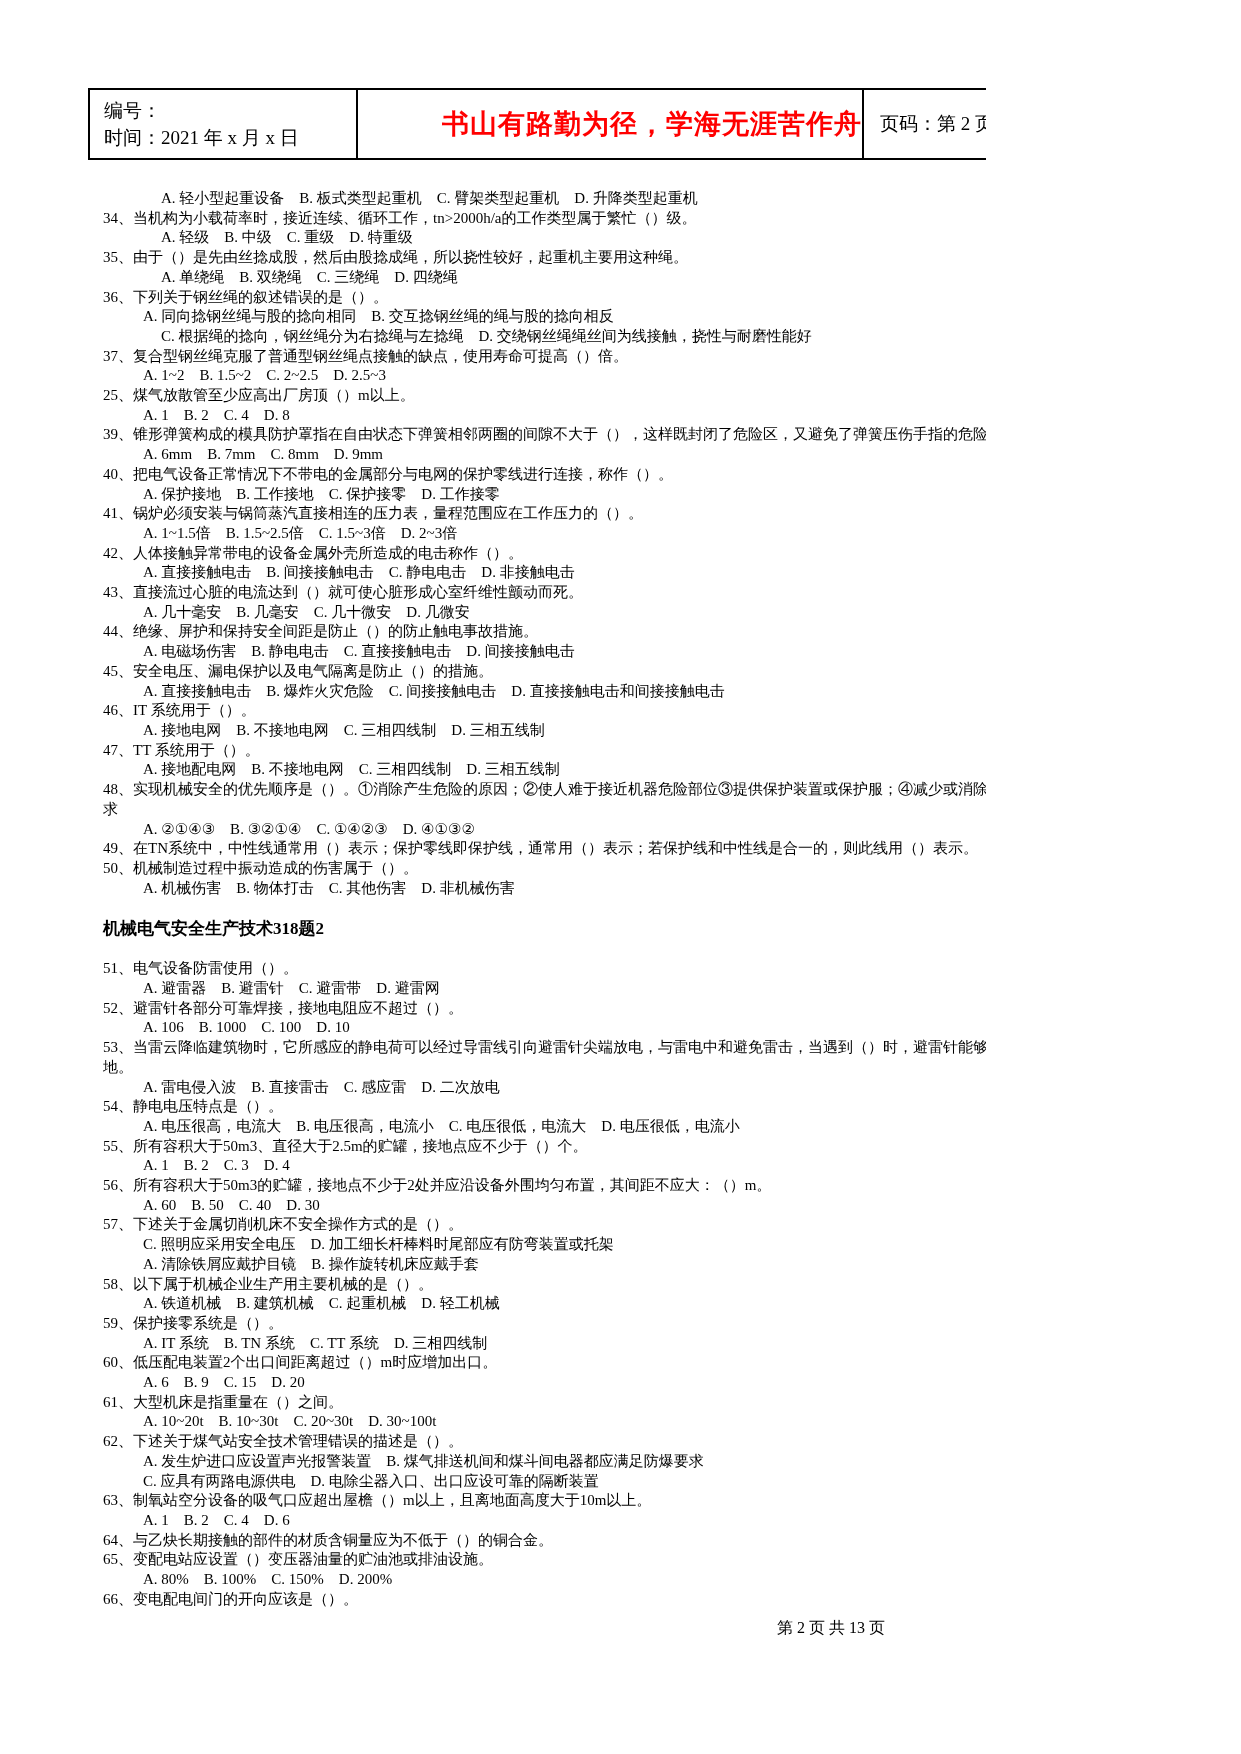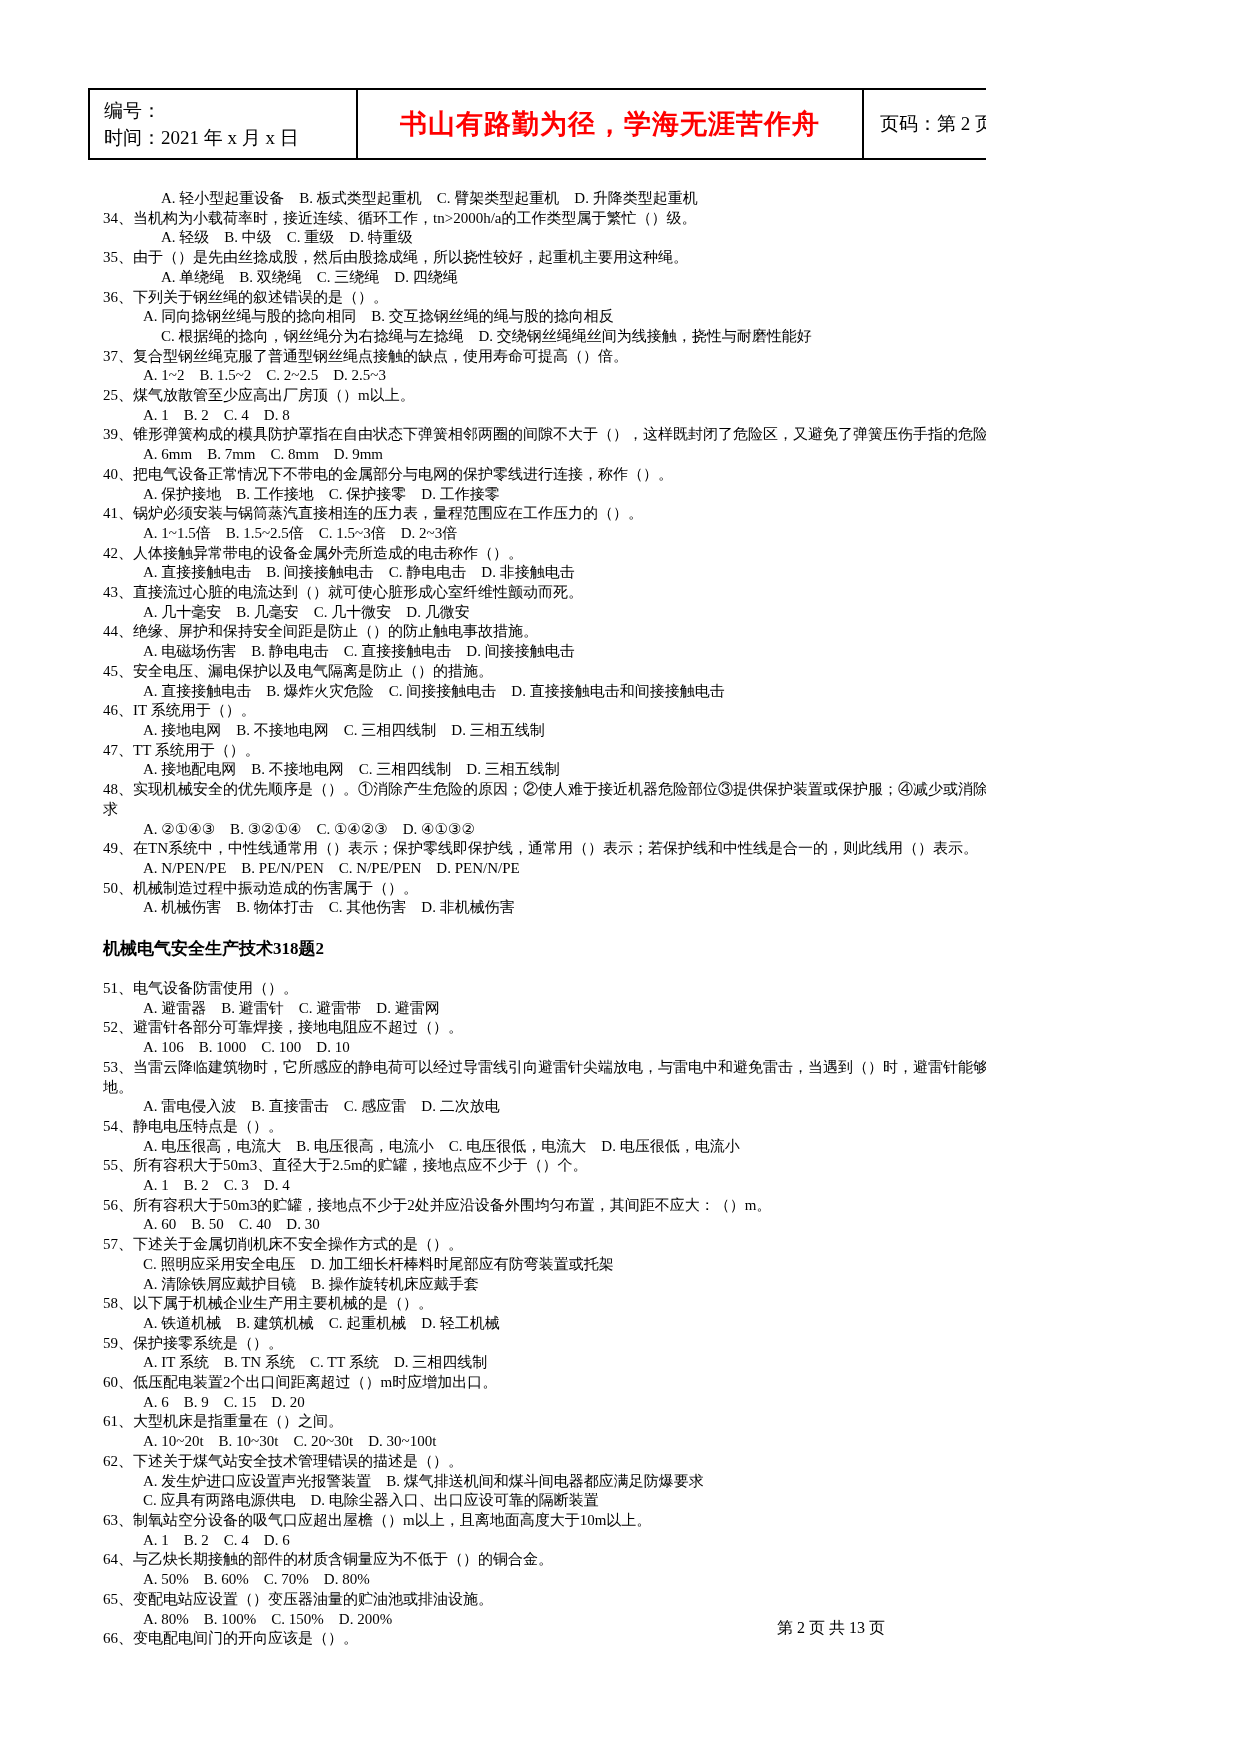--- a/index.html
+++ b/index.html
@@ -21,21 +21,21 @@
   .hcell-left{
     width:268px;
     border-right:2px solid #000;
     padding:7px 0 0 14px;
     font-size:19px;line-height:27px;
     box-sizing:border-box;
   }
   .hcell-mid{
     flex:1;
     border-right:2px solid #000;
-    display:flex;align-items:center;justify-content:center;
+    display:flex;align-items:center;justify-content:flex-end;
   }
   .motto{
     font-size:27px;
     font-weight:bold;
     letter-spacing:1px;
   }
   .hcell-right{
     width:288px;
     display:flex;align-items:center;
     padding-left:16px;
@@ -111,21 +111,20 @@
       <div class="line o1">A. 电磁场伤害    B. 静电电击    C. 直接接触电击    D. 间接接触电击</div>
       <div class="line">45、安全电压、漏电保护以及电气隔离是防止（）的措施。</div>
       <div class="line o1">A. 直接接触电击    B. 爆炸火灾危险    C. 间接接触电击    D. 直接接触电击和间接接触电击</div>
       <div class="line">46、IT 系统用于（）。</div>
       <div class="line o1">A. 接地电网    B. 不接地电网    C. 三相四线制    D. 三相五线制</div>
       <div class="line">47、TT 系统用于（）。</div>
       <div class="line o1">A. 接地配电网    B. 不接地电网    C. 三相四线制    D. 三相五线制</div>
       <div class="line">48、实现机械安全的优先顺序是（）。①消除产生危险的原因；②使人难于接近机器危险部位③提供保护装置或保护服；④减少或消除接触机器危险部件的需求</div>
       <div class="line o1">A. ②①④③    B. ③②①④    C. ①④②③    D. ④①③②</div>
       <div class="line">49、在TN系统中，中性线通常用（）表示；保护零线即保护线，通常用（）表示；若保护线和中性线是合一的，则此线用（）表示。</div>
-      <div class="line o1">A. N/PEN/PE    B. PE/N/PEN    C. N/PE/PEN    D. PEN/N/PE</div>
       <div class="line">50、机械制造过程中振动造成的伤害属于（）。</div>
       <div class="line o1">A. 机械伤害    B. 物体打击    C. 其他伤害    D. 非机械伤害</div>
       <div class="sp"></div>
       <div class="sec">机械电气安全生产技术318题2</div>
       <div class="sp"></div>
       <div class="line">51、电气设备防雷使用（）。</div>
       <div class="line o1">A. 避雷器    B. 避雷针    C. 避雷带    D. 避雷网</div>
       <div class="line">52、避雷针各部分可靠焊接，接地电阻应不超过（）。</div>
       <div class="line o1">A. 106    B. 1000    C. 100    D. 10</div>
       <div class="line">53、当雷云降临建筑物时，它所感应的静电荷可以经过导雷线引向避雷针尖端放电，与雷电中和避免雷击，当遇到（）时，避雷针能够安全地将雷电流引入大地。</div>
@@ -146,21 +145,20 @@
       <div class="line">60、低压配电装置2个出口间距离超过（）m时应增加出口。</div>
       <div class="line o1">A. 6    B. 9    C. 15    D. 20</div>
       <div class="line">61、大型机床是指重量在（）之间。</div>
       <div class="line o1">A. 10~20t    B. 10~30t    C. 20~30t    D. 30~100t</div>
       <div class="line">62、下述关于煤气站安全技术管理错误的描述是（）。</div>
       <div class="line o1">A. 发生炉进口应设置声光报警装置    B. 煤气排送机间和煤斗间电器都应满足防爆要求</div>
       <div class="line o1">C. 应具有两路电源供电    D. 电除尘器入口、出口应设可靠的隔断装置</div>
       <div class="line">63、制氧站空分设备的吸气口应超出屋檐（）m以上，且离地面高度大于10m以上。</div>
       <div class="line o1">A. 1    B. 2    C. 4    D. 6</div>
       <div class="line">64、与乙炔长期接触的部件的材质含铜量应为不低于（）的铜合金。</div>
-      <div class="line o1">A. 50%    B. 60%    C. 70%    D. 80%</div>
       <div class="line">65、变配电站应设置（）变压器油量的贮油池或排油设施。</div>
       <div class="line o1">A. 80%    B. 100%    C. 150%    D. 200%</div>
       <div class="line">66、变电配电间门的开向应该是（）。</div>
     </div>
 
   <div class="footer">第 2 页 共 13 页</div>
 
 </div>
 
 </body></html>

